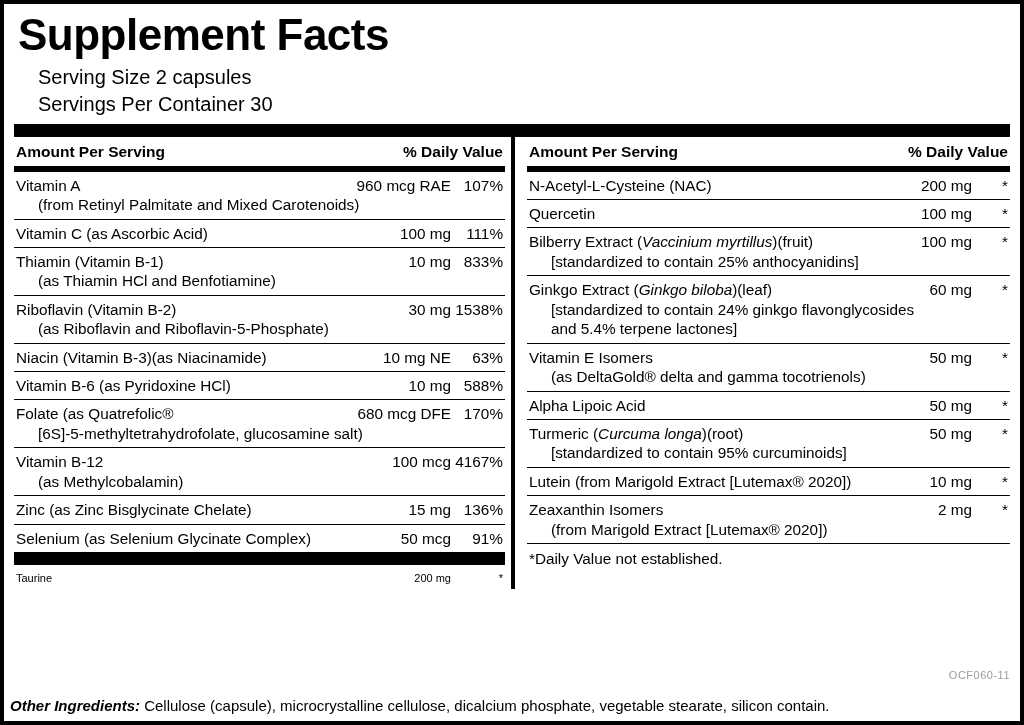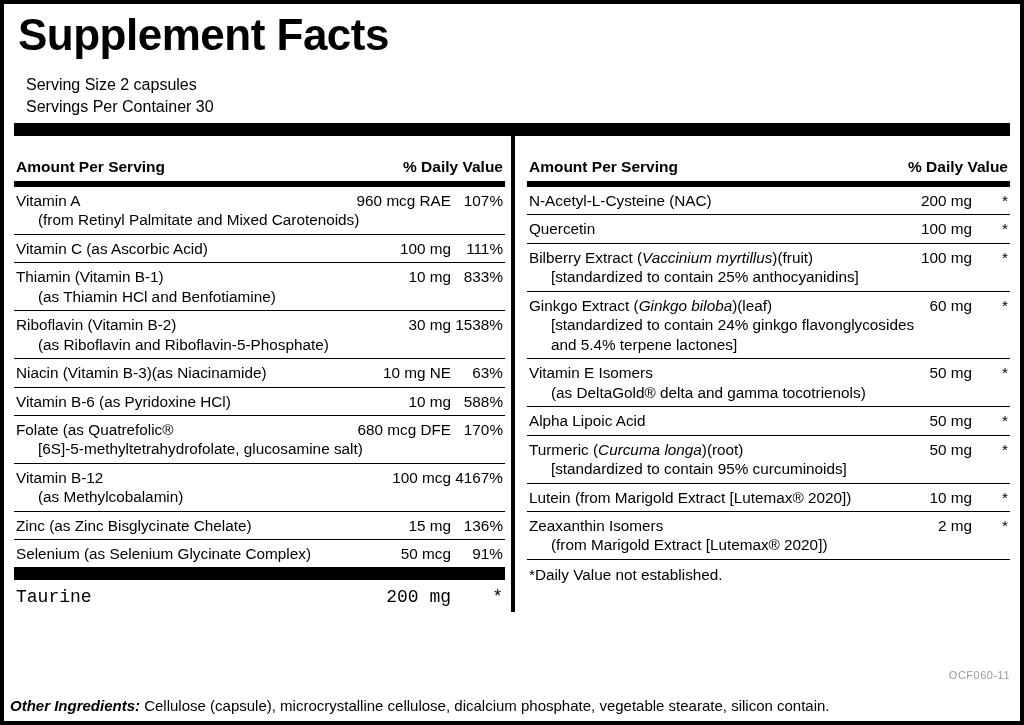--- a/index.html
+++ b/index.html
@@ -30,39 +30,38 @@
     width: 100%;
     height: 100%;
     box-sizing: border-box;
     padding: 6px 10px 0 10px;
   }
   .title {
     font-size: 44px;
     font-weight: bold;
     letter-spacing: -0.5px;
     line-height: 1.05;
-    margin: 2px 0 16px 4px;
+    margin: 2px 0 6px 4px;
   }
   .serving {
-    font-size: 16px;
+    font-size: 20px;
     line-height: 1.35;
-    margin-left: 12px;
+    margin-left: 24px;
   }
   .thickbar {
     height: 13px;
     background: #000000;
     margin-top: 6px;
   }
   .columns {
     display: flex;
     margin-top: 0;
   }
   .col {
     box-sizing: border-box;
-    margin-top: 16px;
   }
   .col-left {
     width: 500px;
     padding-right: 6px;
   }
   .col-divider {
     width: 4px;
     background: #000000;
     margin: 0 6px 0 0;
     align-self: stretch;
@@ -127,23 +126,22 @@
     font-style: italic;
   }
   .bottombar {
     height: 13px;
     background: #000000;
     margin-top: 0;
   }
   .taurine-row {
     display: flex;
     align-items: baseline;
-    font-size: 18px;
+    font-size: 11px;
     padding: 7px 2px 5px 2px;
-    font-family: Liberation Mono, monospace;
   }
   .footnote {
     font-size: 15.3px;
     padding: 6px 2px 0 2px;
   }
   .code {
     position: absolute;
     right: 10px;
     bottom: 40px;
     font-size: 11px;

